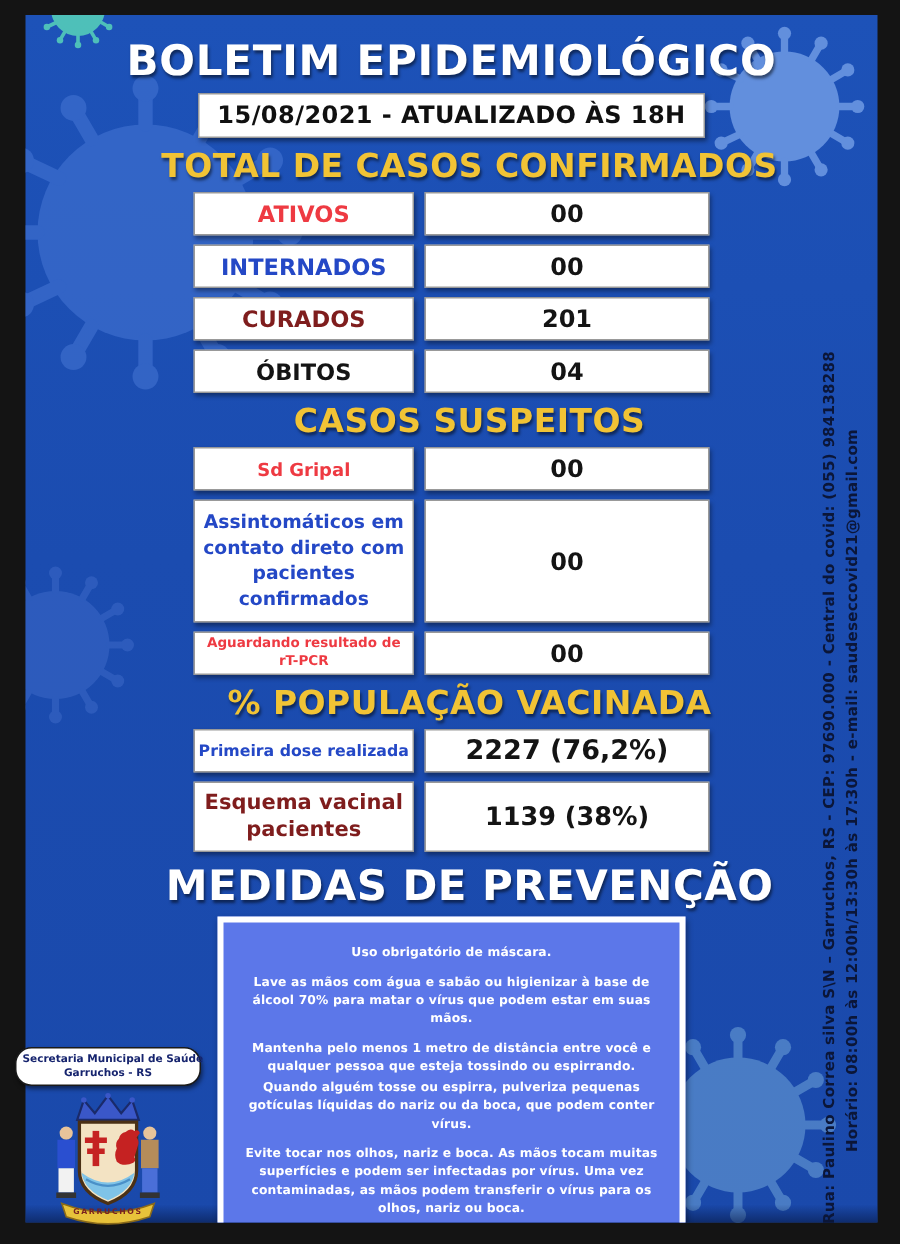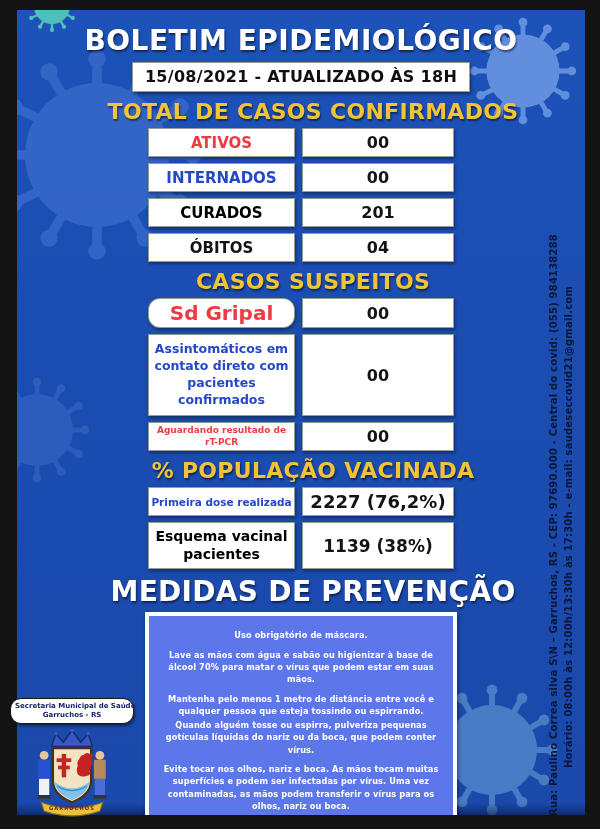--- a/index.html
+++ b/index.html
@@ -33,37 +33,37 @@
     font-size:16px;letter-spacing:.3px;padding:4px 12px 5px;
     box-shadow:1px 2px 3px rgba(0,0,0,.45);border:1px solid rgba(0,0,0,.4);
   }
   .h2{
     margin:7px 0 0;text-align:center;color:#f1c335;font-size:22px;font-weight:800;
     letter-spacing:.3px;text-shadow:1px 2px 2px rgba(0,0,0,.5);padding-left:24px;
   }
   .h2.white{color:#ffffff;font-size:28px;margin-top:6px;}
 
   
-  .tbl{width:306px;margin:4px auto 0;}
+  .tbl{width:344px;margin:4px auto 0;}
   .row{display:flex;gap:7px;margin-bottom:6px;align-items:stretch;}
   .cell{
     background:#ffffff;border:1px solid rgba(0,0,0,.4);
     box-shadow:1px 2px 3px rgba(0,0,0,.4);
     display:flex;align-items:center;justify-content:center;text-align:center;
   }
   .cell.lab{width:147px;padding:2px 4px;box-sizing:border-box;}
   .cell.val{flex:1;color:#141414;font-weight:800;font-size:16px;}
   .row.std .cell{min-height:27px;}
   .lab{font-weight:800;}
   .lab.red{color:#ee3a42;font-size:15px;}
   .lab.blue{color:#2448c6;font-size:15px;}
-  .lab.green{color:#000000;font-size:15px;}
+  .lab.green{color:#7f1d1d;font-size:15px;}
   .lab.black{color:#141414;font-size:15px;}
   .row.sdgripal .cell{min-height:27px;}
-  .row.sdgripal .lab{font-size:20px;border-radius:12px;}
+  .row.sdgripal .lab{font-size:12px;}
   .row.assint .cell{min-height:80px;}
   .row.assint .lab{font-size:12.5px;line-height:1.35;}
   .row.aguard .cell{min-height:26px;}
   .row.aguard .lab{font-size:9px;line-height:1.3;}
   .row.dose .cell{min-height:27px;}
   .row.dose .lab{font-size:10.5px;white-space:nowrap;}
   .row.dose .val{font-size:18px;}
   .row.esquema .cell{min-height:45px;}
   .row.esquema .lab{font-size:14px;line-height:1.25;}
   .row.esquema .val{font-size:17px;}

